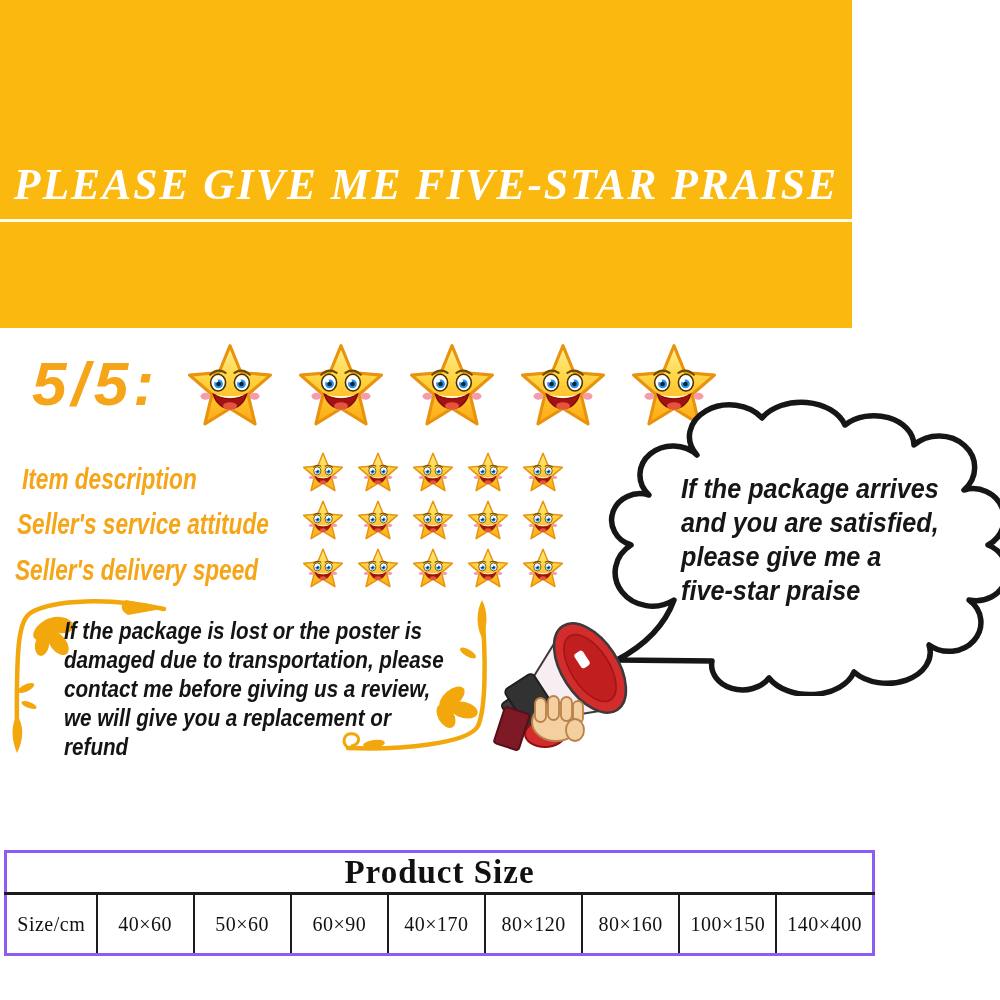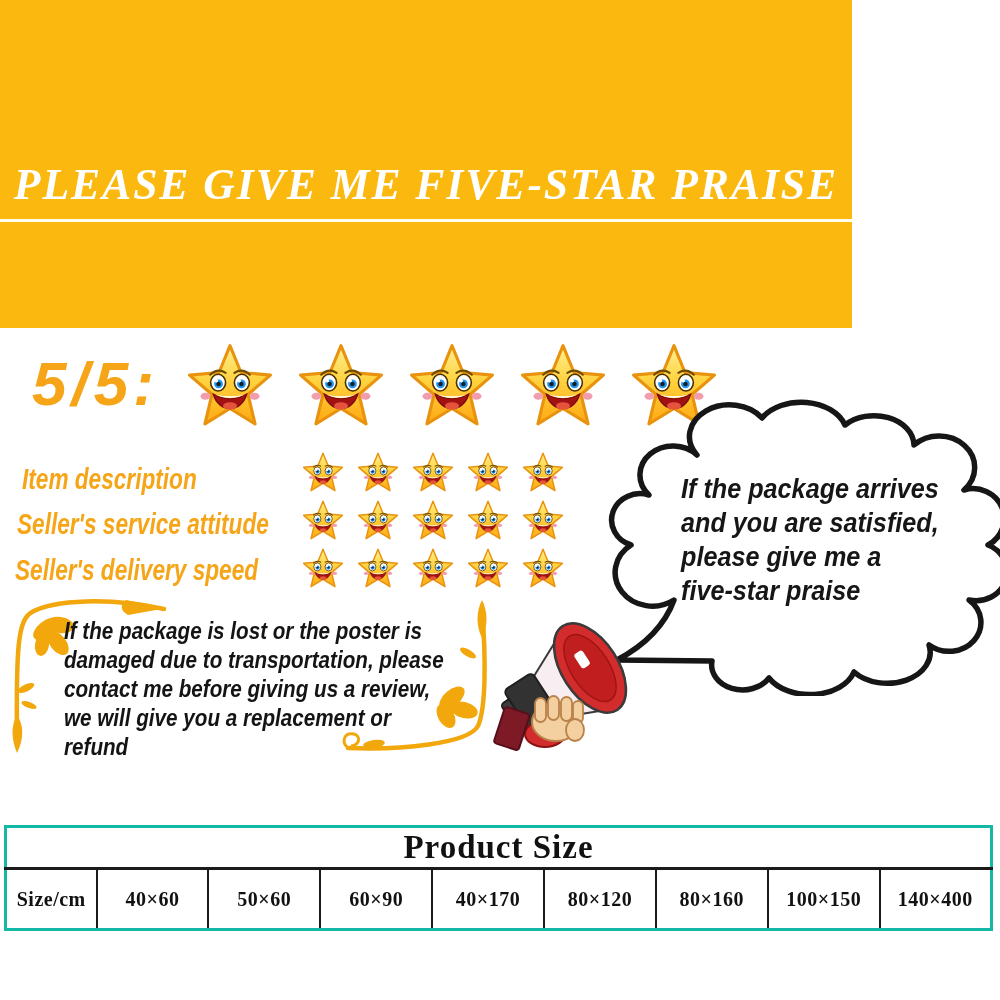--- a/index.html
+++ b/index.html
@@ -45,25 +45,25 @@
     position:absolute;left:64px;top:616px;
     font-style:italic;font-weight:700;font-size:24px;line-height:29px;color:#141414;
     transform:scaleX(.86);transform-origin:left top;white-space:nowrap;
   }
   .flourish{position:absolute;}
   .fl-left{left:4px;top:593px;width:170px;height:165px;}
   .fl-right{left:340px;top:598px;width:155px;height:158px;}
   .megaphone{position:absolute;left:483px;top:606px;width:190px;height:158px;}
   
   .size-table{position:absolute;left:4px;top:825px;}
-  table{border-collapse:collapse;table-layout:fixed;width:989px;background:#fff;border:3px solid #14b8a6;}
+  table{border-collapse:collapse;table-layout:fixed;width:871px;background:#fff;border:3px solid #8b5cf6;margin-top:25px;}
   td,th{border:2px solid #1b1b1b;text-align:center;vertical-align:middle;
-        font-family:"Liberation Serif",serif;color:#111;padding:0;font-weight:bold;}
+        font-family:"Liberation Serif",serif;color:#111;padding:0;}
   .t-title{height:39px;font-weight:700;font-size:33px;letter-spacing:1px;border-bottom:3px solid #1b1b1b;}
-  .t-rowlabel{font-weight:700;font-size:23px;}
+  .t-rowlabel{font-weight:400;font-size:23px;}
   .t-cm td{height:58px;font-size:20px;letter-spacing:.5px;}
   .t-in td{height:53px;font-size:20px;}
   .hidden-defs{position:absolute;width:0;height:0;overflow:hidden;}
 </style>
 </head>
 <body>
 
 <svg class="hidden-defs" aria-hidden="true">
   <defs>
     <linearGradient id="sg" x1="0" y1="0" x2="0" y2="1">

